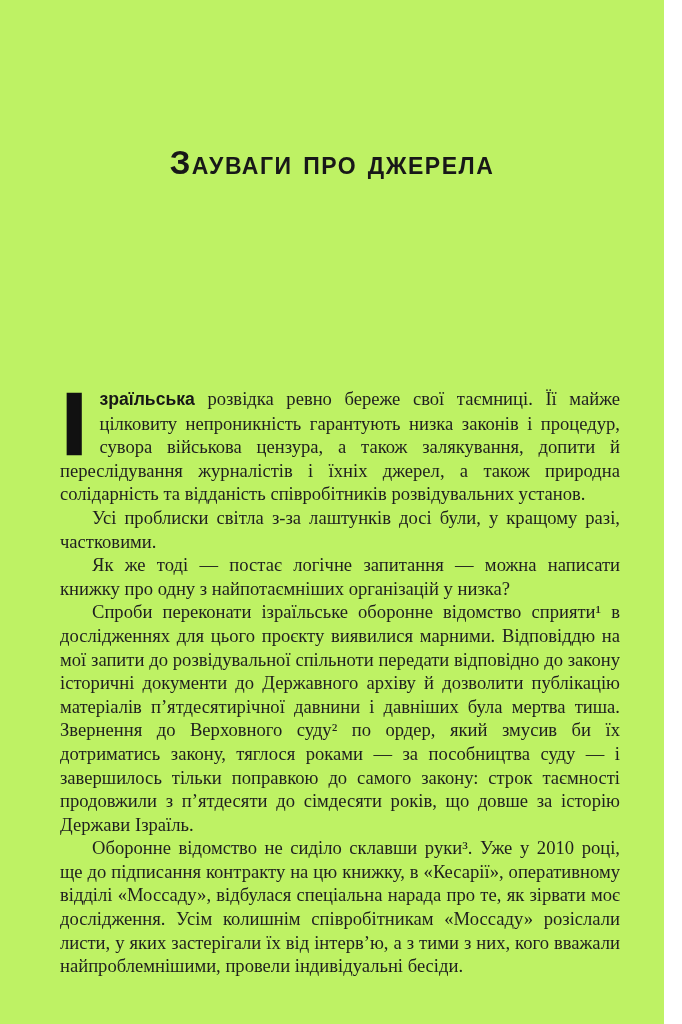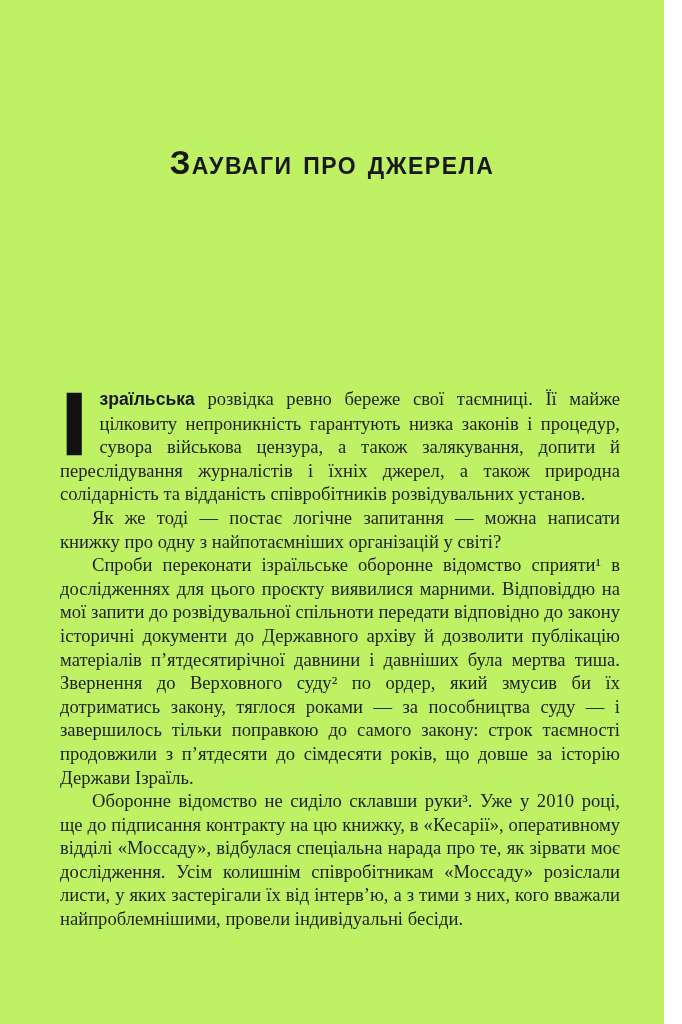--- a/index.html
+++ b/index.html
@@ -71,22 +71,23 @@
 <div class="page">
 
   <h1 class="chapter-title">Зауваги про джерела</h1>
 
   <div class="body-copy">
 
     <p class="para">
       <span class="dropcap">І</span><span class="lead-bold">зраїльська</span><span> розвідка ревно береже свої таємниці. Її майже цілковиту непроникність гарантують низка законів і процедур, сувора військова цензура, а також залякування, допити й переслідування журналістів і їхніх джерел, а також природна солідарність та відданість співробітників розвідувальних установ.</span>
     </p>
 
+    <p class="para indented">Усі проблиски світла з-за лаштунків досі були, у кращому разі, частковими.</p>
 
-    <p class="para indented">Як же тоді — постає логічне запитання — можна написати книжку про одну з найпотаємніших організацій у світі?</p>
+    <p class="para indented">Як же тоді — постає логічне запитання — можна написати книжку про одну з найпотаємніших організацій у низка?</p>
 
     <p class="para indented">Спроби переконати ізраїльське оборонне відомство сприяти¹ в дослідженнях для цього проєкту виявилися марними. Відповіддю на мої запити до розвідувальної спільноти передати відповідно до закону історичні документи до Державного архіву й дозволити публікацію матеріалів п’ятдесятирічної давнини і давніших була мертва тиша. Звернення до Верховного суду² по ордер, який змусив би їх дотриматись закону, тяглося роками — за пособництва суду — і завершилось тільки поправкою до самого закону: строк таємності продовжили з п’ятдесяти до сімдесяти років, що довше за історію Держави Ізраїль.</p>
 
     <p class="para indented">Оборонне відомство не сиділо склавши руки³. Уже у 2010 році, ще до підписання контракту на цю книжку, в «Кесарії», оперативному відділі «Моссаду», відбулася спеціальна нарада про те, як зірвати моє дослідження. Усім колишнім співробітникам «Моссаду» розіслали листи, у яких застерігали їх від інтерв’ю, а з тими з них, кого вважали найпроблемнішими, провели індивідуальні бесіди.</p>
 
   </div>
 
 </div>
 
 </body></html>

